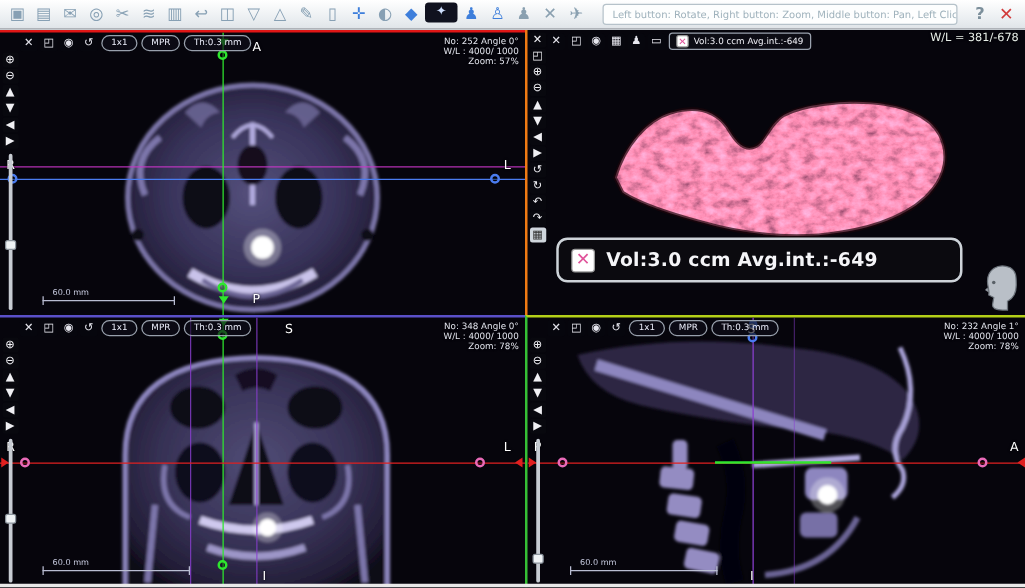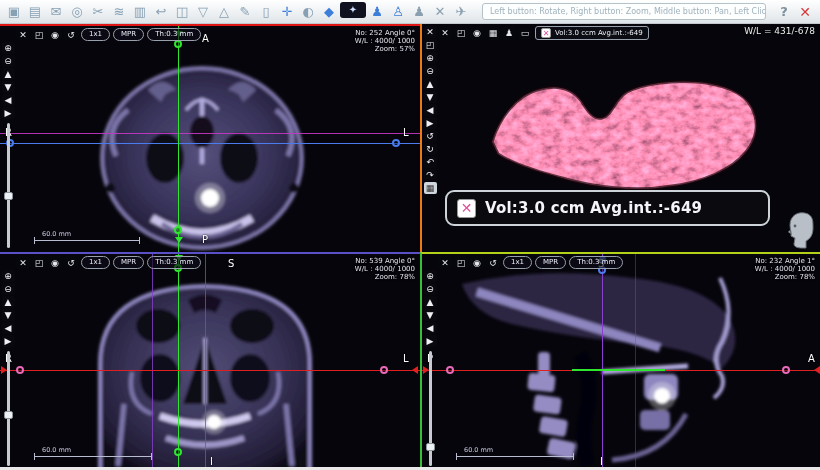--- a/index.html
+++ b/index.html
@@ -212,21 +212,21 @@
         <path d="M70,118 C78,92 95,72 115,66 C135,60 150,64 160,78 C166,88 172,96 180,94
                  C190,92 192,76 205,68 C220,60 250,56 275,58 C300,60 322,68 330,84
                  C338,100 334,116 324,128 C310,146 280,158 250,162 C215,168 175,164 140,154
                  C110,146 88,138 76,130 Z" fill="#7a1430" filter="url(#volN)"></path>
         <path d="M70,118 C78,92 95,72 115,66 C135,60 150,64 160,78 C166,88 172,96 180,94
                  C190,92 192,76 205,68 C220,60 250,56 275,58 C300,60 322,68 330,84
                  C338,100 334,116 324,128 C310,146 280,158 250,162 C215,168 175,164 140,154
                  C110,146 88,138 76,130 Z" fill="none" stroke="#1c050c" stroke-width="3" opacity=".7"></path>
       </svg>
 
-      <div class="wl-readout" data-name="volume-window-level-readout">W/L = 431/-678</div>
+      <div class="wl-readout" data-name="volume-window-level-readout">W/L = 381/-678</div>
 
       <div class="q-header" data-name="volume-toolbar">
         <span data-name="volume-toolbar-icons" style="display:flex;gap:2px;">
             <span class="q-icon" data-name="crosshair-toggle-icon">✕</span>
             <span class="q-icon" data-name="fullscreen-icon">◰</span>
             <span class="q-icon" data-name="snapshot-camera-icon">◉</span>
             <span class="q-icon" data-name="grid-icon">▦</span>
             <span class="q-icon" data-name="profile-icon">♟</span>
             <span class="q-icon" data-name="eraser-icon">▭</span>
           </span>
@@ -325,21 +325,21 @@
             <span class="q-icon" data-name="crosshair-toggle-icon">✕</span>
             <span class="q-icon" data-name="fullscreen-icon">◰</span>
             <span class="q-icon" data-name="snapshot-camera-icon">◉</span>
             <span class="q-icon" data-name="reset-view-icon">↺</span>
           </span>
         <span class="chip" data-name="layout-1x1-button">1x1</span>
         <span class="chip" data-name="mpr-mode-button">MPR</span>
         <span class="chip" data-name="thickness-button">Th:0.3 mm</span>
       </div>
       <div class="q-info" data-name="coronal-info">
-        <div data-name="coronal-slice-number">No: 539 Angle 0°</div>
+        <div data-name="coronal-slice-number">No: 348 Angle 0°</div>
         <div data-name="coronal-window-level">W/L : 4000/ 1000</div>
         <div data-name="coronal-zoom-level">Zoom: 78%</div>
       </div>
 
       <div class="q-side" data-name="coronal-side-tools">
         <span data-name="coronal-side-icons" style="display:flex;flex-direction:column;gap:1px;">
             <span class="s-icon" data-name="zoom-in-icon">⊕</span>
             <span class="s-icon" data-name="zoom-out-icon">⊖</span>
             <span class="s-icon" data-name="pan-up-icon">▲</span>
             <span class="s-icon" data-name="pan-down-icon">▼</span>

